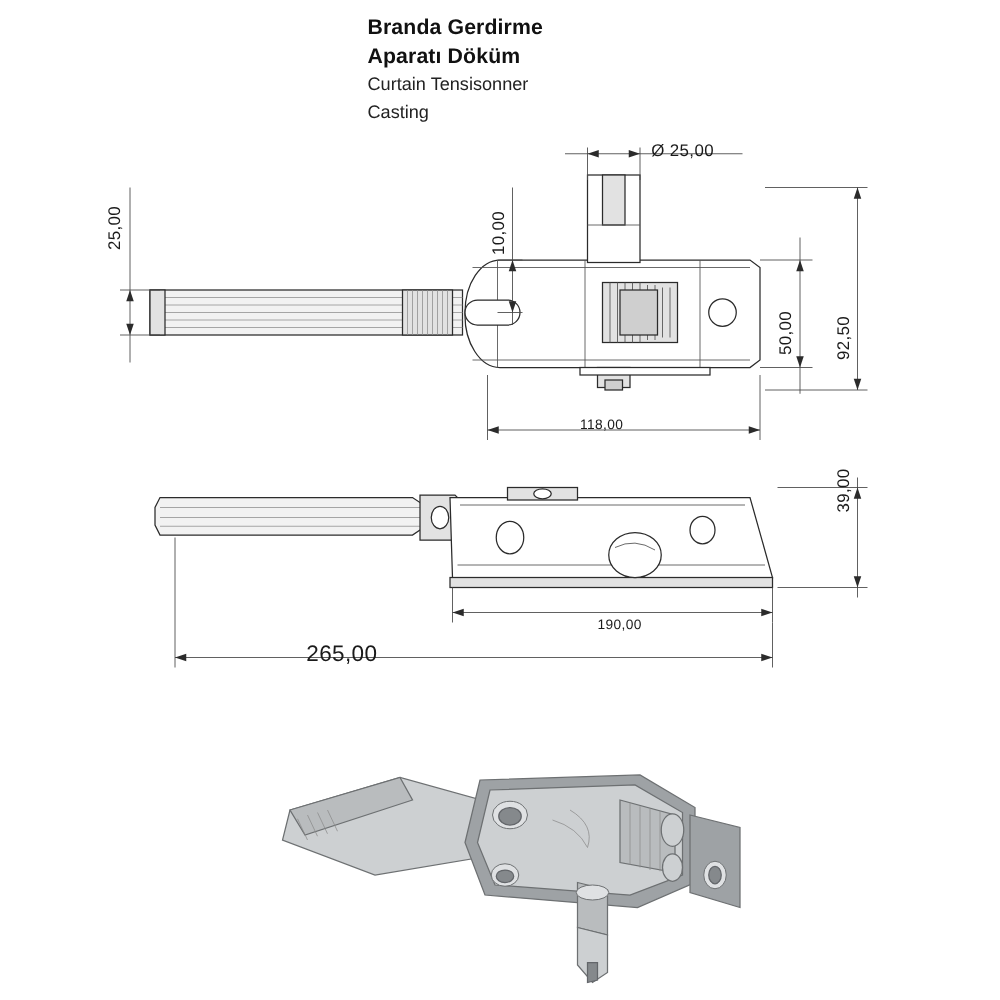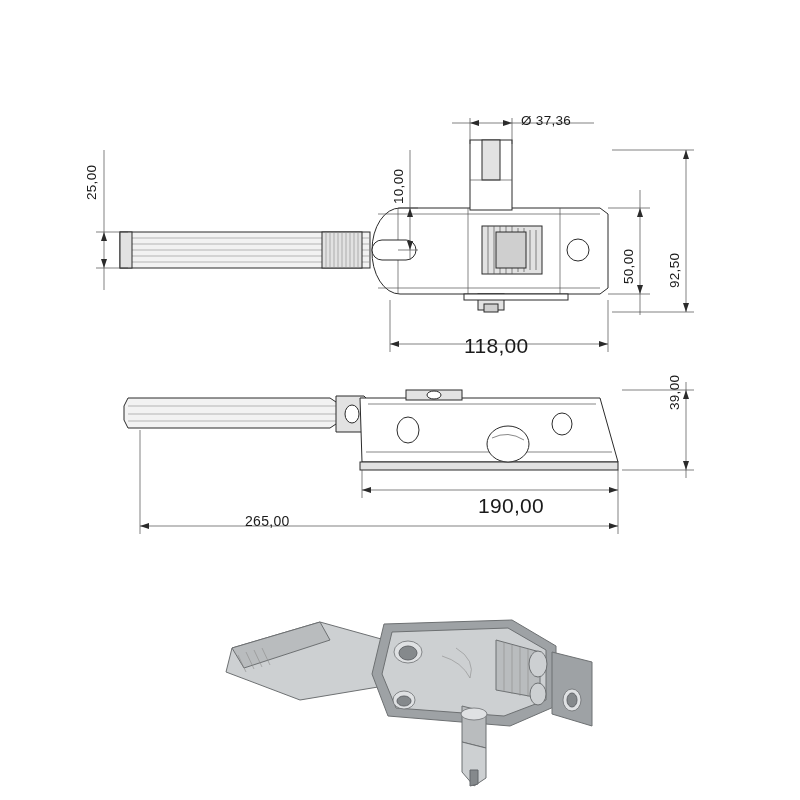--- a/index.html
+++ b/index.html
@@ -39,21 +39,21 @@
   }
   
   .dim-text {
     position: absolute;
     font-size: 13.5px;
     letter-spacing: 0.3px;
     color: #1a1a1a;
     white-space: nowrap;
   }
   .dim-text.big {
-    font-size: 21px;
+    font-size: 11px;
   }
   .rot-90 {
     transform: rotate(-90deg);
     transform-origin: left top;
   }
   svg.layer {
     position: absolute;
     left: 0;
     top: 0;
     width: 800px;
@@ -71,20 +71,26 @@
   .photo-b { fill: #9ea2a5; stroke: #6d7072; stroke-width: 1; }
   .photo-c { fill: #cdd0d2; stroke: #6d7072; stroke-width: 1; }
   .photo-d { fill: #85898c; stroke: #63666a; stroke-width: 1; }
   .photo-e { fill: #dfe1e3; stroke: #6d7072; stroke-width: 0.8; }
 </style>
 </head>
 <body>
 
 <div id="page">
 
+  <div class="title-block">
+    <div class="title-main">Branda Gerdirme</div>
+    <div class="title-main">Aparatı Döküm</div>
+    <div class="title-sub">Curtain Tensisonner</div>
+    <div class="title-sub">Casting</div>
+  </div>
 
   <svg class="layer" viewBox="0 0 800 800">
 
     <g>
 
       <rect class="fill-body" x="120" y="232" width="250" height="36"></rect>
       <g class="ln-light">
         <line x1="120" y1="238" x2="370" y2="238"></line>
         <line x1="120" y1="244" x2="370" y2="244"></line>
         <line x1="120" y1="250" x2="370" y2="250"></line>
@@ -263,31 +269,31 @@
       <ellipse class="photo-c" cx="538" cy="664" rx="9" ry="13"></ellipse>
       <ellipse class="photo-c" cx="538" cy="694" rx="8" ry="11"></ellipse>
 
       <path class="photo-a" d="M462,706 L486,712 L486,748 L462,742 Z"></path>
       <path class="photo-c" d="M462,742 L486,748 L486,778 L474,786 L462,772 Z"></path>
       <path class="photo-d" d="M470,770 L470,786 L478,784 L478,770 Z"></path>
       <ellipse class="photo-e" cx="474" cy="714" rx="13" ry="6"></ellipse>
     </g>
   </svg>
 
-  <div class="dim-text" style="left:521px; top:113px;">Ø 37,36</div>
+  <div class="dim-text" style="left:521px; top:113px;">Ø 25,00</div>
 
   <div class="dim-text rot-90" style="left:84px; top:200px;">25,00</div>
 
   <div class="dim-text rot-90" style="left:391px; top:204px;">10,00</div>
 
   <div class="dim-text rot-90" style="left:621px; top:284px;">50,00</div>
 
   <div class="dim-text rot-90" style="left:667px; top:288px;">92,50</div>
 
   <div class="dim-text big" style="left:464px; top:334px;">118,00</div>
 
   <div class="dim-text rot-90" style="left:667px; top:410px;">39,00</div>
 
   <div class="dim-text big" style="left:478px; top:494px;">190,00</div>
 
-  <div class="dim-text big" style="left:245px; top:513px; font-size:14px;">265,00</div>
+  <div class="dim-text big" style="left:245px; top:513px; font-size:18px;">265,00</div>
 
 </div>
 
 </body></html>

